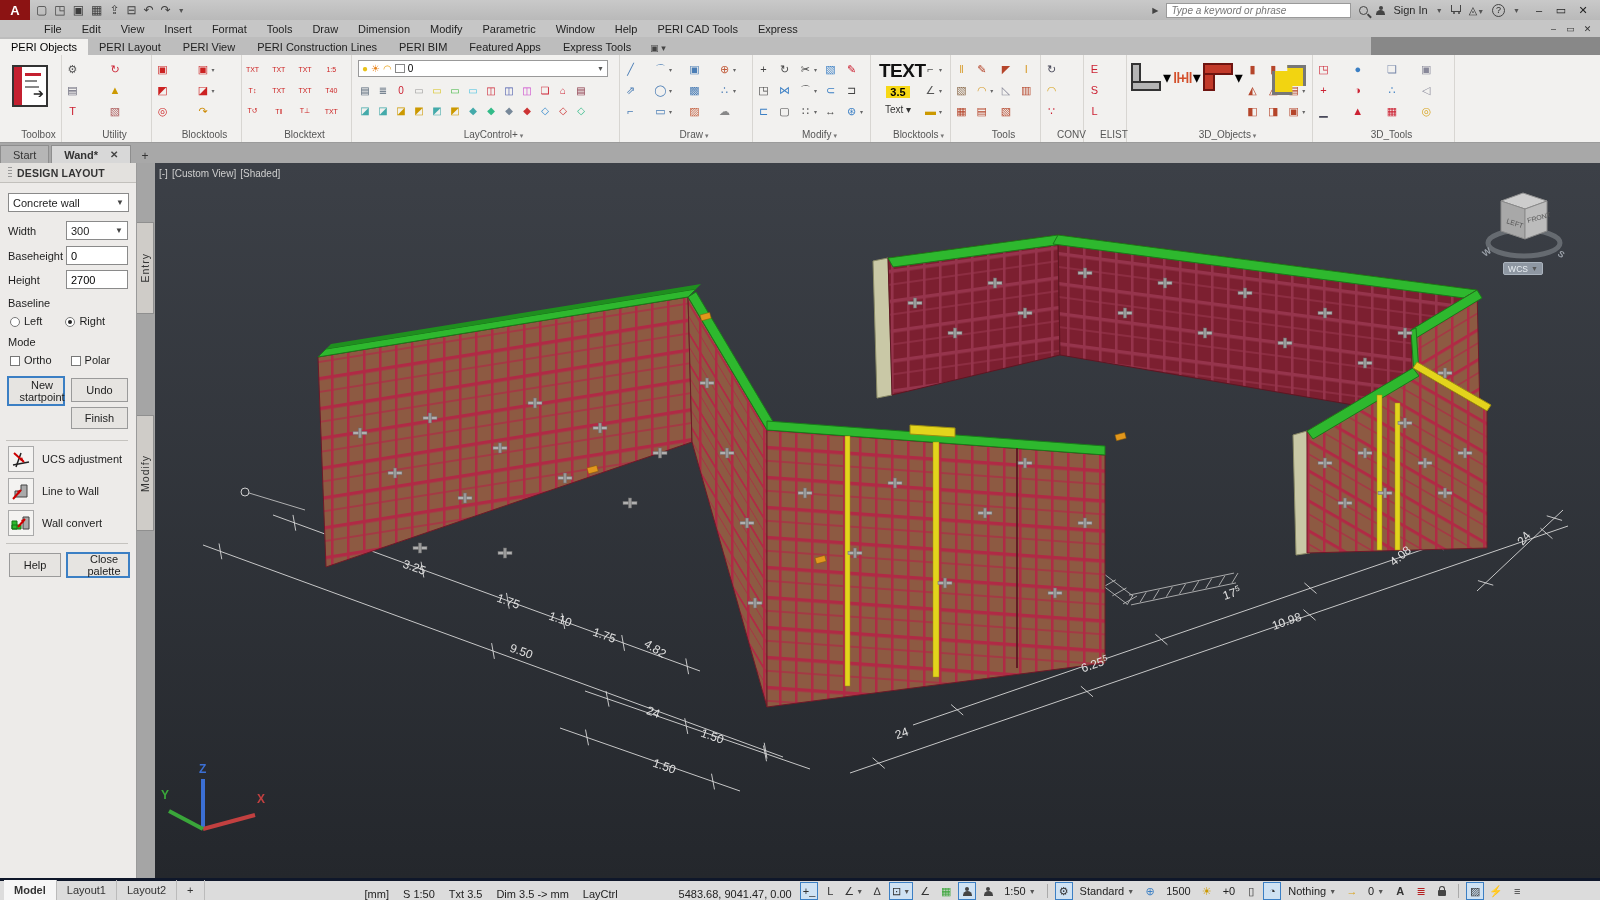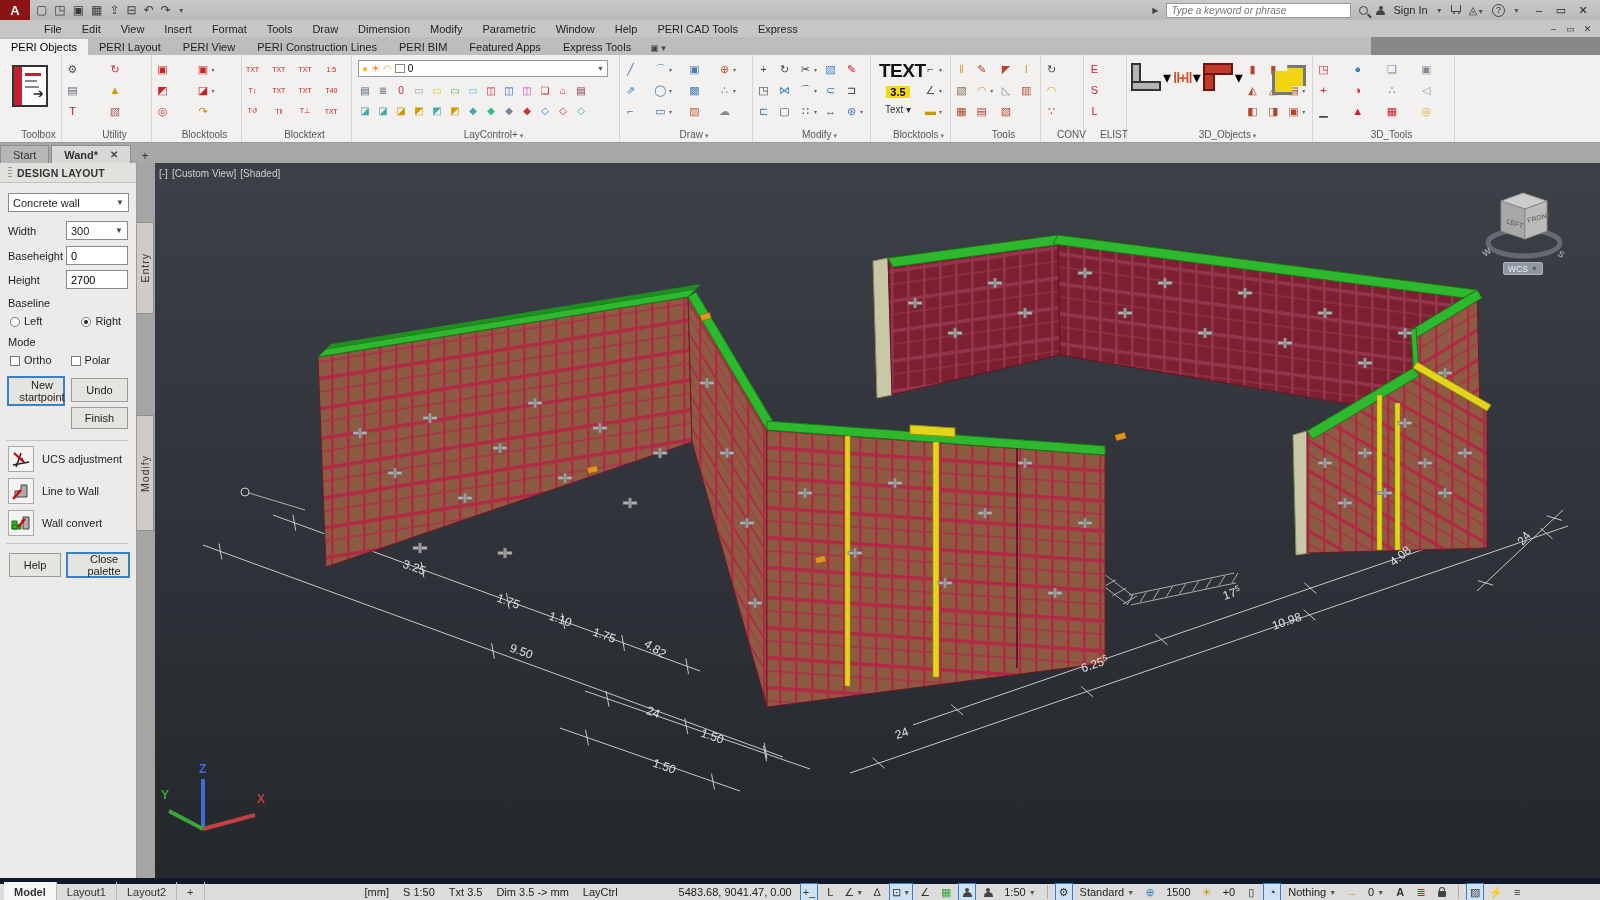--- a/index.html
+++ b/index.html
@@ -88,21 +88,21 @@
   #rail{position:absolute;left:137px;top:163px;width:18px;height:715px;background:#a5a5a5;}
   .vtab{position:absolute;left:0;width:17px;background:#cfccc8;border:1px solid #8f8f8f;border-left:none;color:#333;font-size:10.5px;display:flex;align-items:center;justify-content:center;cursor:pointer;}
   .vtab span{writing-mode:vertical-rl;transform:rotate(180deg);letter-spacing:1px;}
   
   #viewport{position:absolute;left:155px;top:163px;width:1445px;height:715px;background:linear-gradient(#3c4047,#24272c);cursor:crosshair;}
   #vplabel{position:absolute;left:4px;top:5px;font-size:10px;color:#cfcfcf;display:flex;gap:4px;}
   #vplabel span{cursor:pointer;}
   #scene{position:absolute;left:0;top:0;}
   #wcschip{position:absolute;left:1348px;top:99px;width:40px;height:13px;background:#8e97a2;border:1px solid #aab3bd;border-radius:2px;color:#e8edf2;font-size:8.5px;display:flex;align-items:center;justify-content:center;gap:3px;cursor:pointer;}
   
-  #statusbar{position:absolute;left:0;top:878px;width:1600px;height:22px;background:#dcdcdc;border-top:6px solid #0f172a;display:flex;align-items:center;font-size:11px;color:#222;}
+  #statusbar{position:absolute;left:0;top:878px;width:1600px;height:22px;background:#dcdcdc;border-top:3px solid #0f172a;display:flex;align-items:flex-end;font-size:11px;color:#222;}
   .mtab{height:20px;display:flex;align-items:center;padding:0 10px;border-right:1px solid #bbb;cursor:pointer;color:#333;}
   .mtab.active{background:#f6f6f6;font-weight:bold;}
   #sb-left{display:flex;align-items:center;margin-left:4px;}
   #sb-texts{display:flex;gap:14px;margin-left:160px;color:#222;}
   #sb-coords{margin-left:24px;margin-right:8px;min-width:150px;text-align:right;}
   #sb-icons{display:flex;align-items:center;gap:3px;}
   .sicon{min-width:18px;height:18px;display:flex;align-items:center;justify-content:center;font-size:11px;color:#333;cursor:pointer;gap:2px;padding:0 2px;}
   .sicon.boxed{border:1px solid #3b7fc4;background:#cfe2f3;}
   .stext{display:flex;align-items:center;gap:3px;padding:0 4px;cursor:pointer;white-space:nowrap;}
   .stext .car{font-size:7px;color:#555;}
@@ -637,21 +637,21 @@
 
     <span class="plabel" style="top:87px">Baseheight</span>
     <div class="prow" style="top:83px;left:66px;width:62px;"><input class="pinput" value="0" style=""></div>
 
     <span class="plabel" style="top:111px">Height</span>
     <div class="prow" style="top:107px;left:66px;width:62px;"><input class="pinput" value="2700" style=""></div>
 
     <span class="plabel" style="top:134px">Baseline</span>
     <div class="prow" style="top:152px;padding-left:10px;">
       <span style="cursor:pointer"><span class="radio"></span><span>Left</span></span>
-      <span style="cursor:pointer;margin-left:36px;"><span class="radio on"></span><span>Right</span></span>
+      <span style="cursor:pointer;margin-left:20px;"><span class="radio on"></span><span>Right</span></span>
     </div>
 
     <span class="plabel" style="top:173px">Mode</span>
     <div class="prow" style="top:191px;padding-left:10px;">
       <span style="cursor:pointer"><span class="check"></span><span>Ortho</span></span>
       <span style="cursor:pointer;margin-left:16px;"><span class="check"></span><span>Polar</span></span>
     </div>
 
     <div class="pbtn focus" style="left:7px;top:213px;width:58px;height:30px;">
         <span>New startpoint</span>

